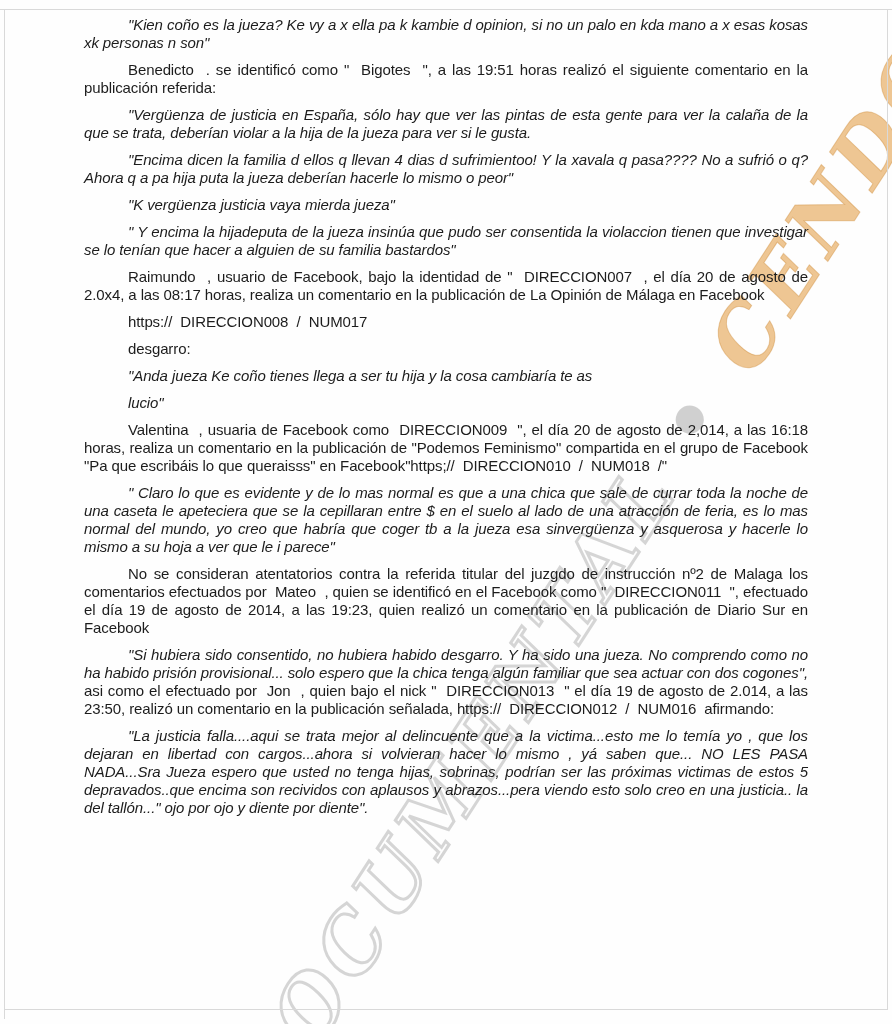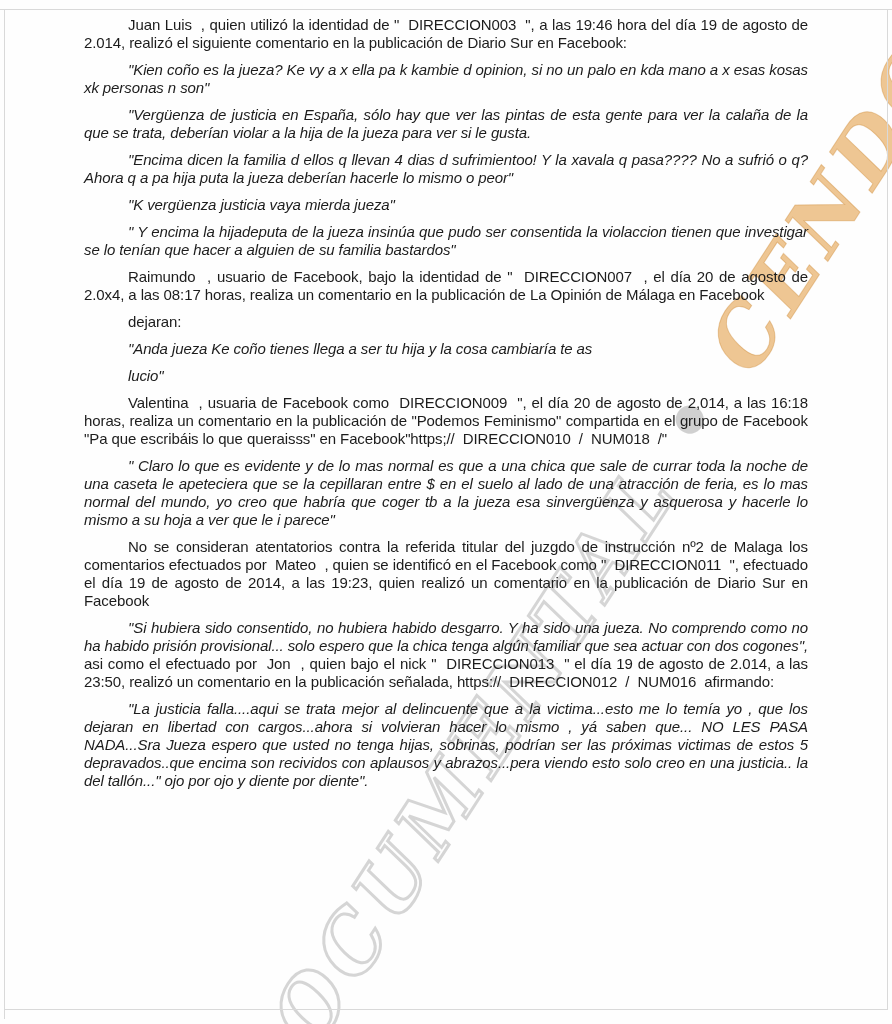--- a/index.html
+++ b/index.html
@@ -46,28 +46,29 @@
   <div class="edge edge-right" style="background: rgb(217, 217, 217);"></div>
   <div class="edge edge-bottom" style="background: rgb(217, 217, 217);"></div>
 
   <div class="watermark">
     <span class="wm-gray">DOCUMENTAL</span>
     <span class="wm-dot" style="color: rgba(0, 0, 0, 0.18);">•</span>
     <span class="wm-orange" style="color: rgba(224, 152, 58, 0.55);">CENDOJ</span>
   </div>
 
   <div class="content">
-      <p class="para"><span>Juan Luis&nbsp; , quien utilizó la identidad de "&nbsp; DIRECCION003&nbsp; ", a las 19:46 hora del día 19 de agosto de 2.014, realizó el siguiente comentario en la publicación de Diario Sur en Facebook:</span></p>
       <p class="para"><span class="it">"Kien coño es la jueza? Ke vy a x ella pa k kambie d opinion, si no un palo en kda mano a x esas kosas xk personas n son"</span></p>
+      <p class="para"><span>Benedicto&nbsp; . se identificó como "&nbsp; Bigotes&nbsp; ", a las 19:51 horas realizó el siguiente comentario en la publicación referida:</span></p>
       <p class="para"><span class="it">"Vergüenza de justicia en España, sólo hay que ver las pintas de esta gente para ver la calaña de la que se trata, deberían violar a la hija de la jueza para ver si le gusta.</span></p>
       <p class="para"><span class="it">"Encima dicen la familia d ellos q llevan 4 dias d sufrimientoo! Y la xavala q pasa???? No a sufrió o q? Ahora q a pa hija puta la jueza deberían hacerle lo mismo o peor"</span></p>
       <p class="para"><span class="it">"K vergüenza justicia vaya mierda jueza"</span></p>
       <p class="para"><span class="it">" Y encima la hijadeputa de la jueza insinúa que pudo ser consentida la violaccion tienen que investigar se lo tenían que hacer a alguien de su familia bastardos"</span></p>
       <p class="para"><span>Raimundo&nbsp; , usuario de Facebook, bajo la identidad de "&nbsp; DIRECCION007&nbsp; , el día 20 de agosto de 2.0x4, a las 08:17 horas, realiza un comentario en la publicación de La Opinión de Málaga en Facebook</span></p>
-      <p class="para"><span>dejaran:</span></p>
+      <p class="para"><span>https://&nbsp; DIRECCION008&nbsp; /&nbsp; NUM017</span></p>
+      <p class="para"><span>desgarro:</span></p>
       <p class="para"><span class="it">"Anda jueza Ke coño tienes llega a ser tu hija y la cosa cambiaría te as</span></p>
       <p class="para"><span class="it">lucio"</span></p>
       <p class="para"><span>Valentina&nbsp; , usuaria de Facebook como&nbsp; DIRECCION009&nbsp; ", el día 20 de agosto de 2,014, a las 16:18 horas, realiza un comentario en la publicación de "Podemos Feminismo" compartida en el grupo de Facebook "Pa que escribáis lo que queraisss" en Facebook"https;//&nbsp; DIRECCION010&nbsp; /&nbsp; NUM018&nbsp; /"</span></p>
       <p class="para"><span class="it">" Claro lo que es evidente y de lo mas normal es que a una chica que sale de currar toda la noche de una caseta le apeteciera que se la cepillaran entre $ en el suelo al lado de una atracción de feria, es lo mas normal del mundo, yo creo que habría que coger tb a la jueza esa sinvergüenza y asquerosa y hacerle lo mismo a su hoja a ver que le i parece"</span></p>
       <p class="para"><span>No se consideran atentatorios contra la referida titular del juzgdo de instrucción nº2 de Malaga los comentarios efectuados por&nbsp; Mateo&nbsp; , quien se identificó en el Facebook como "&nbsp; DIRECCION011&nbsp; ", efectuado el día 19 de agosto de 2014, a las 19:23, quien realizó un comentario en la publicación de Diario Sur en Facebook</span></p>
       <p class="para"><span class="it">"Si hubiera sido consentido, no hubiera habido desgarro. Y ha sido una jueza. No comprendo como no ha habido prisión provisional... solo espero que la chica tenga algún familiar que sea actuar con dos cogones", </span><span>asi como el efectuado por&nbsp; Jon&nbsp; , quien bajo el nick "&nbsp; DIRECCION013&nbsp; " el día 19 de agosto de 2.014, a las 23:50, realizó un comentario en la publicación señalada, https://&nbsp; DIRECCION012&nbsp; /&nbsp; NUM016&nbsp; afirmando:</span></p>
       <p class="para"><span class="it">"La justicia falla....aqui se trata mejor al delincuente que a la victima...esto me lo temía yo , que los dejaran en libertad con cargos...ahora si volvieran hacer lo mismo , yá saben que... NO LES PASA NADA...Sra Jueza espero que usted no tenga hijas, sobrinas, podrían ser las próximas victimas de estos 5 depravados..que encima son recividos con aplausos y abrazos...pera viendo esto solo creo en una justicia.. la del tallón..." ojo por ojo y diente por diente".</span></p>
     </div>
 </div>
 

